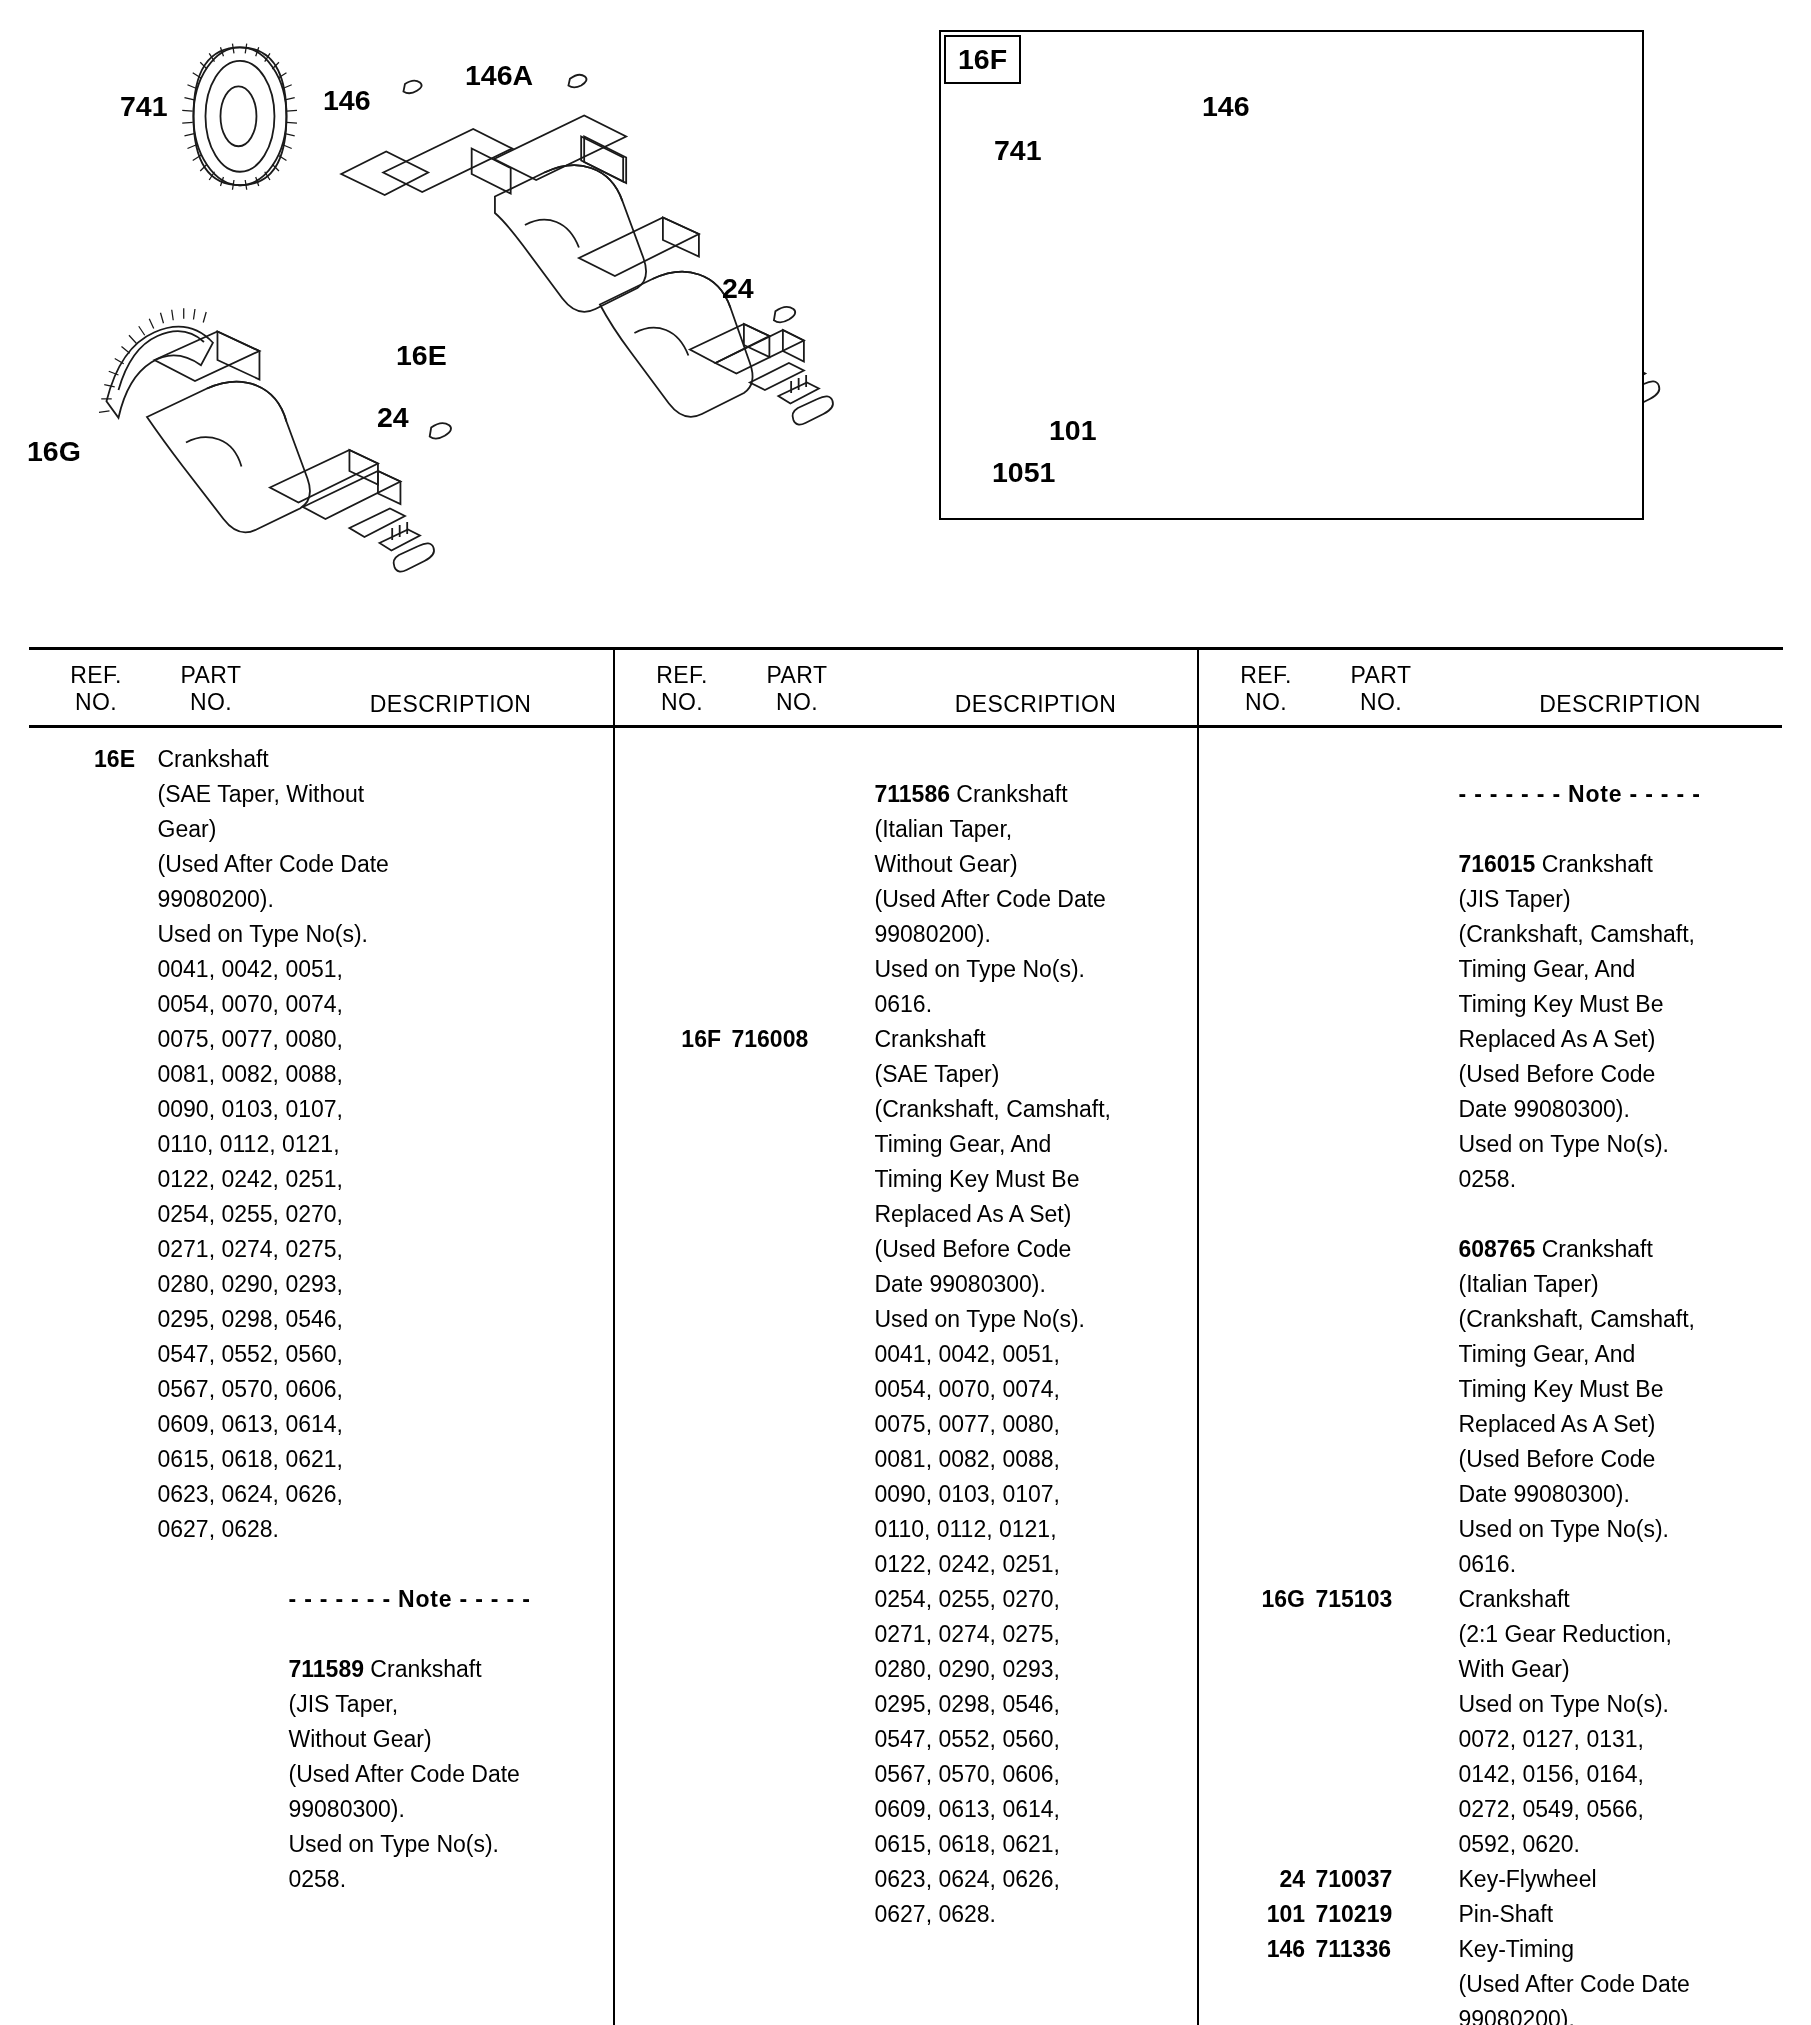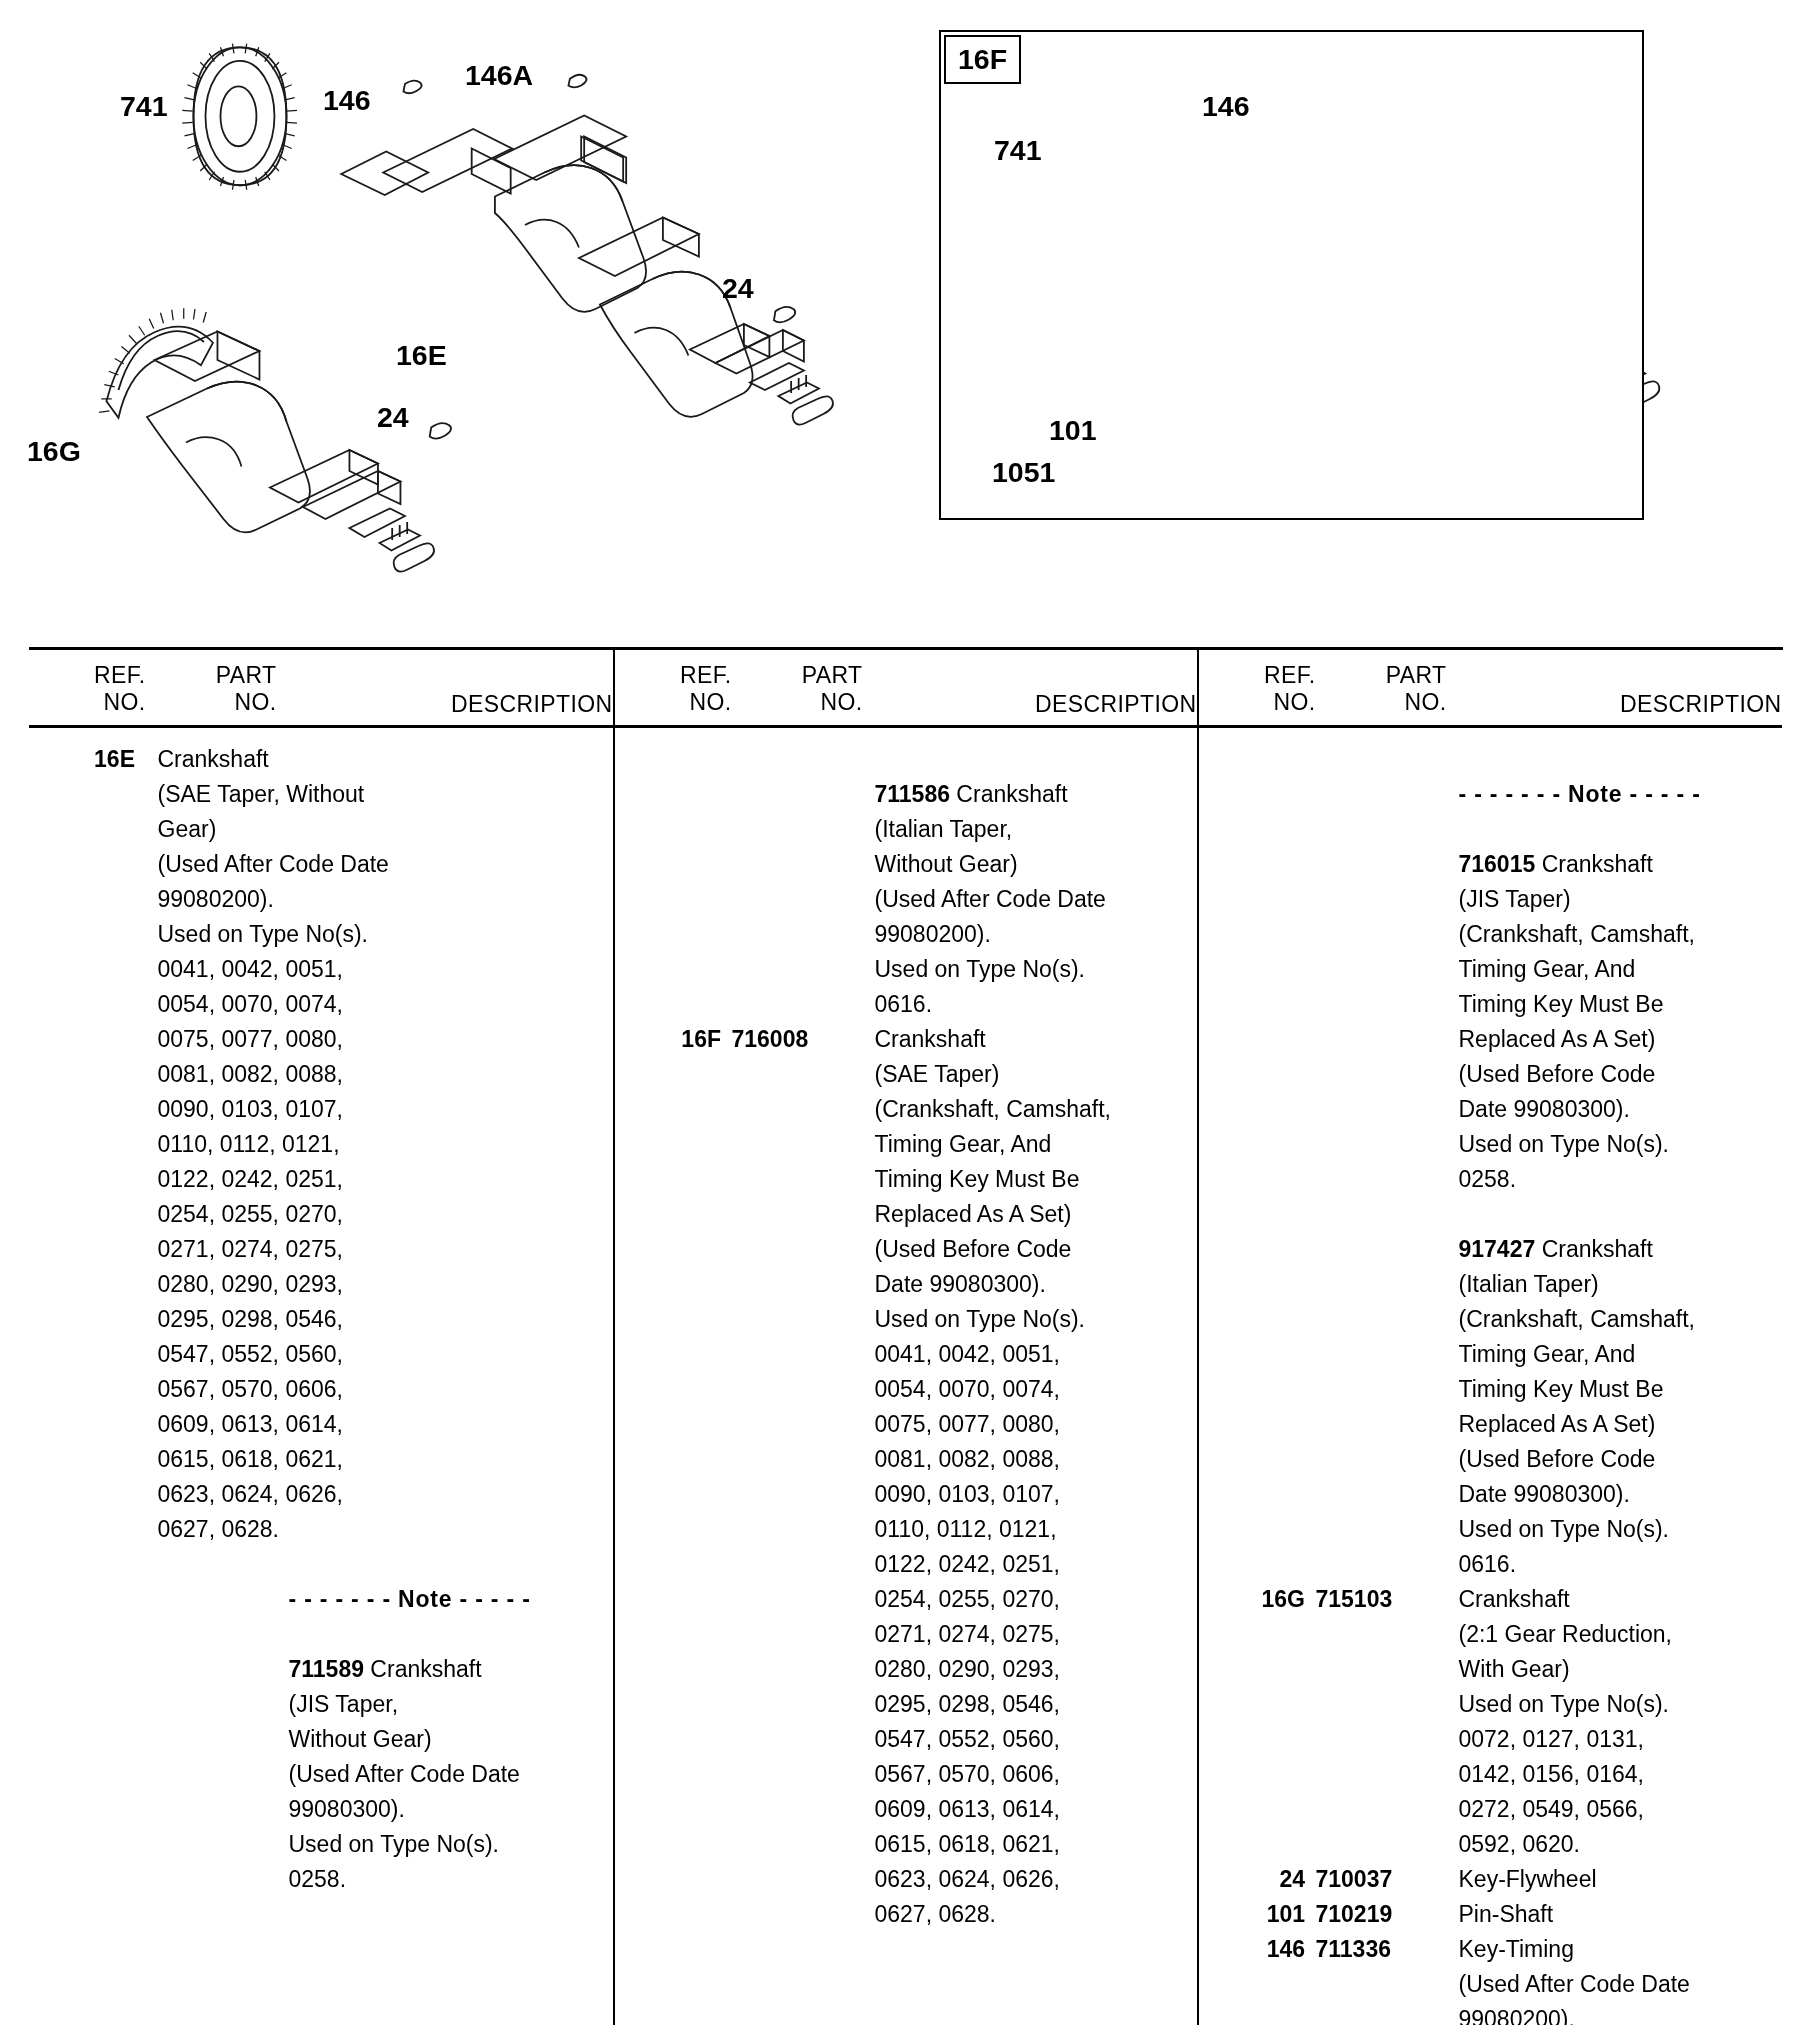--- a/index.html
+++ b/index.html
@@ -74,21 +74,21 @@
   .col-2 { width: 584px; }
   .col-3 { width: 585px; }
 
   .col-head {
     display: flex;
     flex-direction: row;
     padding: 12px 0 7.5px 0;
     font-size: 23px;
     letter-spacing: 0.4px;
   }
-  .head-cell { text-align: right; }
+  .head-cell { text-align: center; }
   .head-ref { width: 117px; padding-left: 18px; box-sizing: border-box; }
   .head-part { width: 131px; box-sizing: border-box; }
   .head-desc { flex: 1; padding-left: 12px; box-sizing: border-box; }
   .head-line2 { display: block; }
 
   .head-rule {
     border-bottom: 3px solid #000;
     margin: 0;
   }
 
@@ -427,21 +427,21 @@
 (Used Before Code
 Date 99080300).
 Used on Type No(s).
 0258.</span>
           </div>
         </div>
         <div class="row">
           <div class="cell-ref"></div>
           <div class="cell-part"></div>
           <div class="cell-desc">
-            <span class="pn">917427</span><span> Crankshaft
+            <span class="pn">608765</span><span> Crankshaft
 (Italian Taper)
 (Crankshaft, Camshaft,
 Timing Gear, And
 Timing Key Must Be
 Replaced As A Set)
 (Used Before Code
 Date 99080300).
 Used on Type No(s).
 0616.</span>
           </div>

